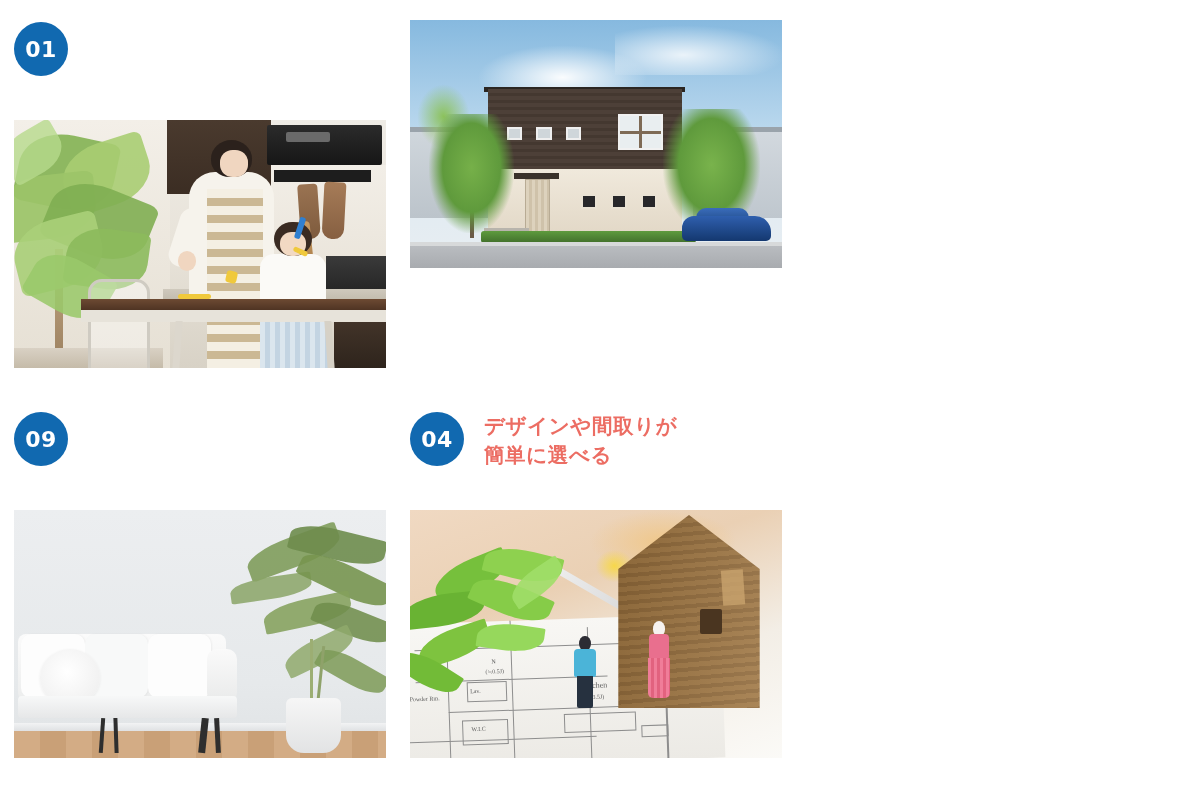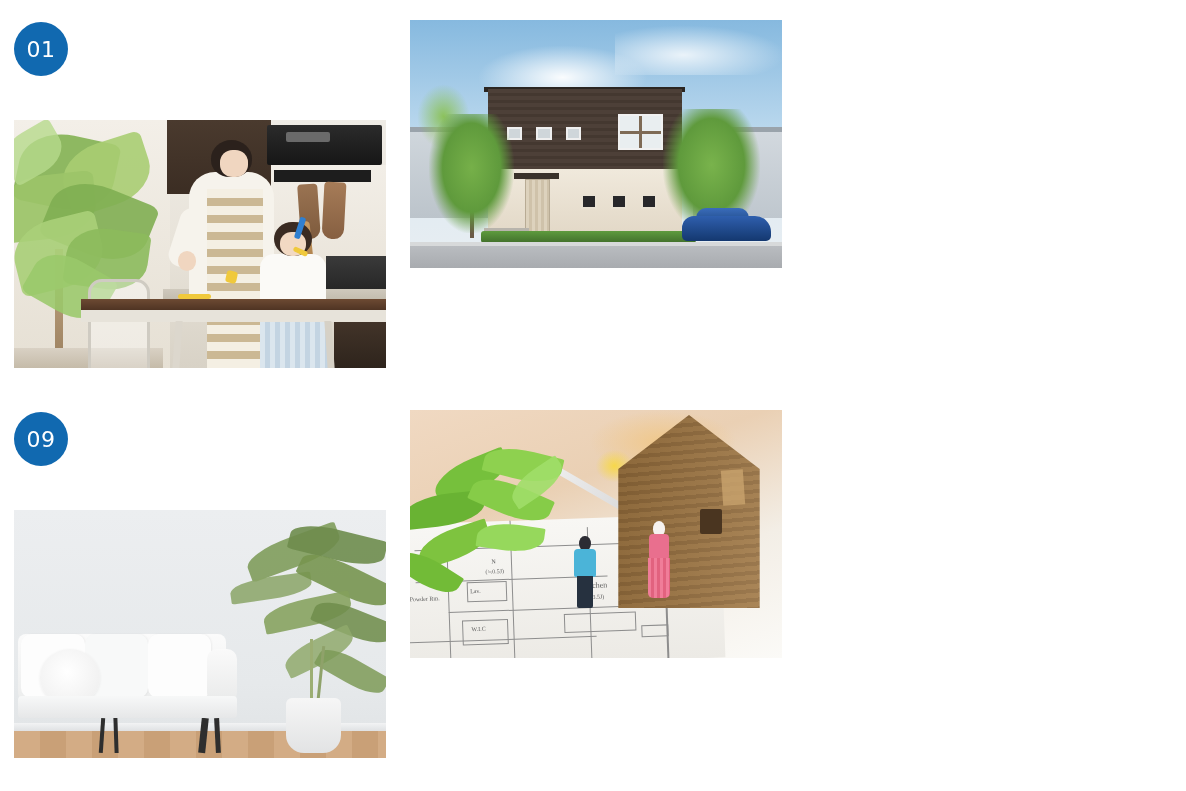--- a/index.html
+++ b/index.html
@@ -50,21 +50,21 @@
     flex: 0 0 auto;
     width: 54px;
     height: 54px;
     border-radius: 50%;
     background: #1169b0;
     color: #ffffff;
     display: flex;
     align-items: center;
     justify-content: center;
     font-size: 22px;
-    font-weight: 400;
+    font-weight: 700;
     letter-spacing: 0.5px;
     margin-top: 2px;
     font-family: "DejaVu Sans", sans-serif;
   }
 
   .card-title {
     margin-left: 20px;
     color: #ec6d63;
     font-size: 20.5px;
     font-weight: bold;
@@ -419,20 +419,25 @@
         <div class="cush1"></div>
         <div class="cush2"></div>
         <div class="cush3"></div>
         <div class="arm"></div>
         <div class="round"></div>
         <div class="seat"></div>
       </div>
     </div>
 
     <div class="card">
+      <div class="card-head">
+        <div class="badge">04</div>
+        <div class="card-title">デザインや間取りが
+簡単に選べる</div>
+      </div>
       <div class="photo p4">
         <div class="blur-top"></div>
         <div class="plan">
           <div class="pv" style="left:14%; top:16%; height:84%;"></div>
           <div class="pv" style="left:34%; top:0%; height:100%;"></div>
           <div class="pv" style="left:58%; top:6%; height:94%;"></div>
           <div class="pv" style="left:82%; top:10%; height:90%;"></div>
           <div class="pl" style="left:4%; top:18%; width:92%;"></div>
           <div class="pl" style="left:4%; top:40%; width:60%;"></div>
           <div class="pl" style="left:14%; top:62%; width:82%;"></div>

